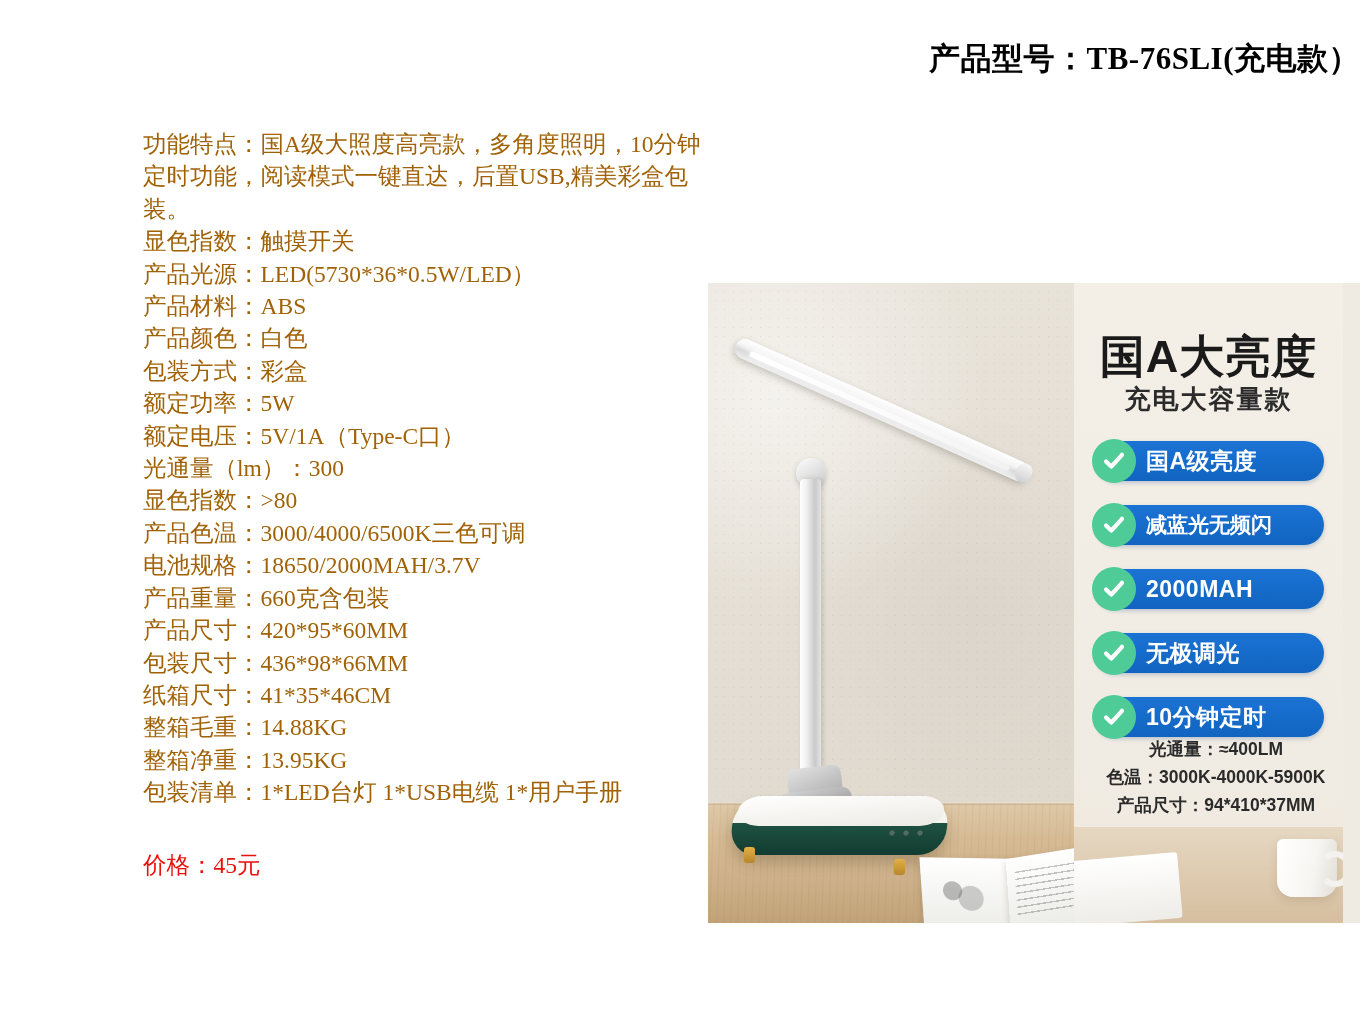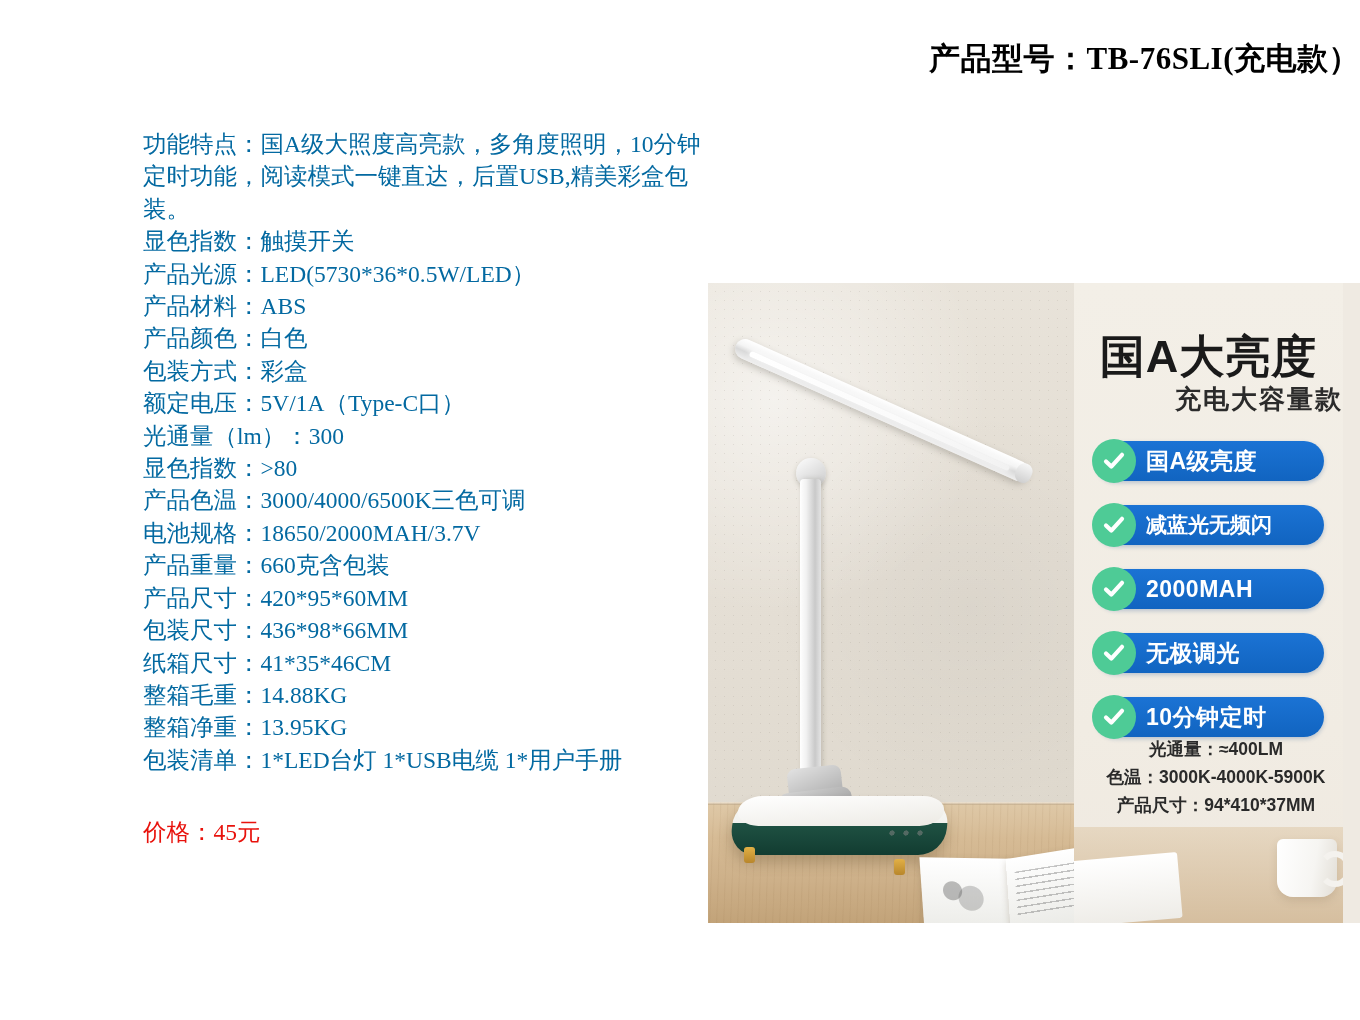--- a/index.html
+++ b/index.html
@@ -35,21 +35,21 @@
   .spec-list {
     position: absolute;
     left: 143px;
     top: 128px;
     width: 560px;
   }
   .spec-line {
     font-family: "Liberation Serif", "DejaVu Serif", serif;
     font-size: 23.5px;
     line-height: 32.4px;
-    color: #0369a1;
+    color: #a16207;
     white-space: pre-wrap;
   }
   .spec-line.price {
     color: #e8120c;
     margin-top: 40px;
   }
 
   
   .promo {
     position: absolute;
@@ -349,21 +349,21 @@
     letter-spacing: 1px;
     color: #1a1a1a;
     white-space: pre;
     z-index: 3;
   }
   .promo-sub {
     position: absolute;
     left: 0;
     top: 99px;
     width: 269px;
-    text-align: right;
+    text-align: center;
     font-size: 26px;
     font-weight: bold;
     letter-spacing: 2px;
     color: #2b2b2b;
     white-space: pre;
     z-index: 3;
   }
 
   .badges {
     position: absolute;
@@ -427,20 +427,21 @@
 
 <div class="page-title">产品型号：TB-76SLI(充电款）</div>
 
 <div class="spec-list">
   <div class="spec-line">功能特点：国A级大照度高亮款，多角度照明，10分钟定时功能，阅读模式一键直达，后置USB,精美彩盒包装。</div>
   <div class="spec-line">显色指数：触摸开关</div>
   <div class="spec-line">产品光源：LED(5730*36*0.5W/LED）</div>
   <div class="spec-line">产品材料：ABS</div>
   <div class="spec-line">产品颜色：白色</div>
   <div class="spec-line">包装方式：彩盒</div>
+  <div class="spec-line">额定功率：5W</div>
   <div class="spec-line">额定电压：5V/1A（Type-C口）</div>
   <div class="spec-line">光通量（lm）：300</div>
   <div class="spec-line">显色指数：&gt;80</div>
   <div class="spec-line">产品色温：3000/4000/6500K三色可调</div>
   <div class="spec-line">电池规格：18650/2000MAH/3.7V</div>
   <div class="spec-line">产品重量：660克含包装</div>
   <div class="spec-line">产品尺寸：420*95*60MM</div>
   <div class="spec-line">包装尺寸：436*98*66MM</div>
   <div class="spec-line">纸箱尺寸：41*35*46CM</div>
   <div class="spec-line">整箱毛重：14.88KG</div>

